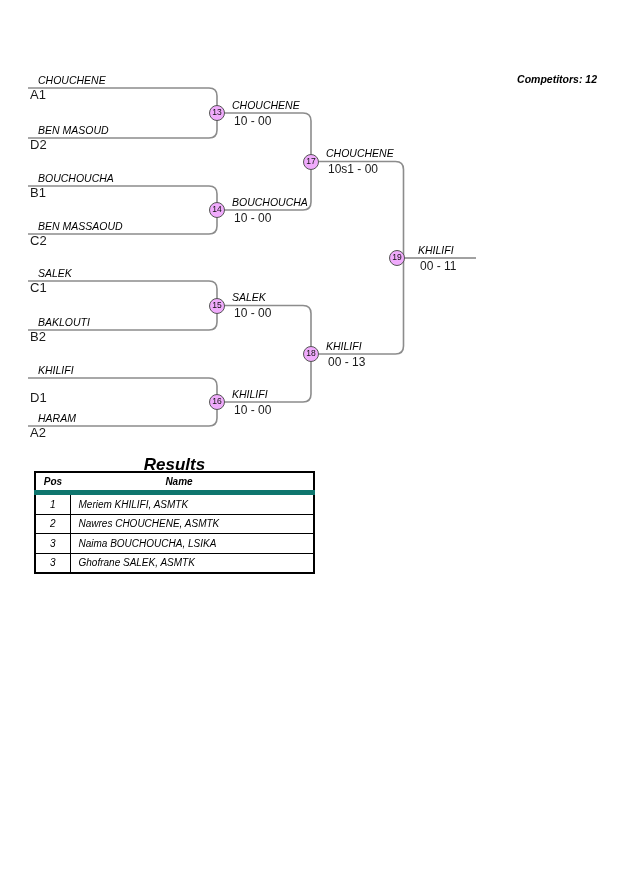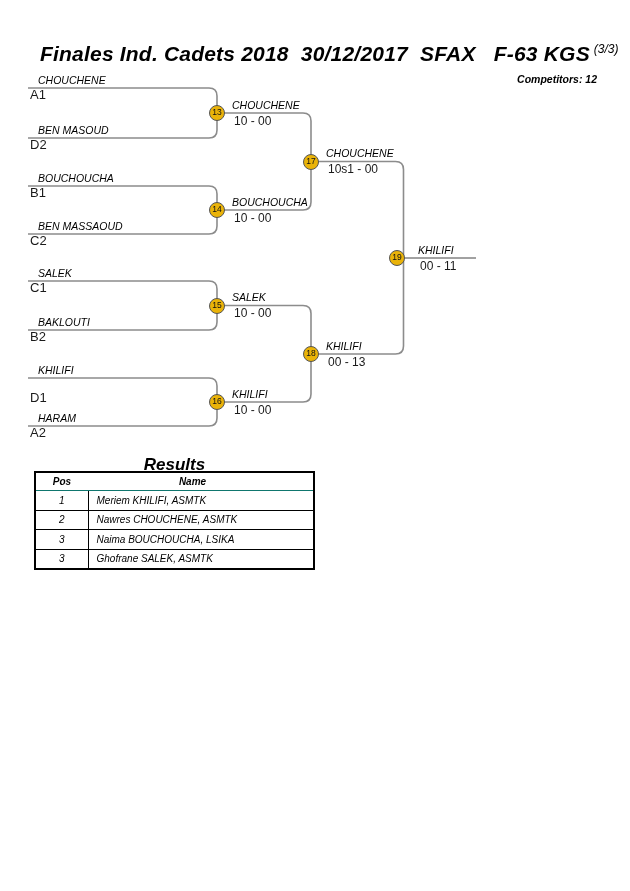--- a/index.html
+++ b/index.html
@@ -39,59 +39,58 @@
   }
   .score{
     position:absolute;
     font-size:12px;font-style:normal;
     white-space:nowrap;line-height:10px;color:#1a1a1a;
   }
   .match-node{
     position:absolute;
     width:16px;height:16px;box-sizing:border-box;
     border:1.2px solid #555;border-radius:50%;
-    background:#eab308;
+    background:#f0abfc;
     font-size:8.5px;line-height:13px;text-align:center;
     color:#111;
   }
   .results-title{
     position:absolute;left:34px;top:455px;width:281px;
     text-align:center;
     font-size:17px;font-weight:bold;font-style:italic;
   }
   table.results{
     position:absolute;left:34px;top:471px;width:281px;
     border-collapse:collapse;
     border:2px solid #000;
     font-size:10px;font-style:italic;
     table-layout:fixed;
   }
   table.results thead td{
-    border-bottom:1px solid #0f766e;
+    border-bottom:5px solid #0f766e;
     font-weight:bold;
-    height:15px;padding:1px 12px;margin-left:16px;
+    height:15px;padding:1px 3px;margin-left:16px;
   }
   table.results thead td.pos-h{width:28px;text-align:center;}
   table.results thead td.name-h{text-align:center;padding-right:28px;}
   table.results tbody td{
     border-top:1px solid #000;
     height:16.5px;padding:1px 0;
   }
   table.results tbody td.pos-c{
     width:28px;text-align:center;
     border-right:1px solid #000;
   }
   table.results tbody td.name-c{padding-left:8px;}
 </style>
 </head>
 <body>
 
 <div class="page">
 
-  <div class="title"><span>Finales Ind. Cadets 2018  30/12/2017  SFAX   F-63 KGS</span><sup>(3/3)</sup></div>
 
   <div class="competitors">Competitors: 12</div>
 
   <svg class="bracket" width="630" height="891" viewBox="0 0 630 891">
     <g fill="none" stroke="#8c8c8c" stroke-width="1.6">
       <path d="M 28 88 H 209 Q 217 88 217 96 V 130 Q 217 138 209 138 H 28"></path>
       <path d="M 28 186 H 209 Q 217 186 217 194 V 226 Q 217 234 209 234 H 28"></path>
       <path d="M 28 281 H 209 Q 217 281 217 289 V 322 Q 217 330 209 330 H 28"></path>
       <path d="M 28 378 H 209 Q 217 378 217 386 V 418 Q 217 426 209 426 H 28"></path>
       <path d="M 217 113 H 303 Q 311 113 311 121 V 202 Q 311 210 303 210 H 217"></path>

